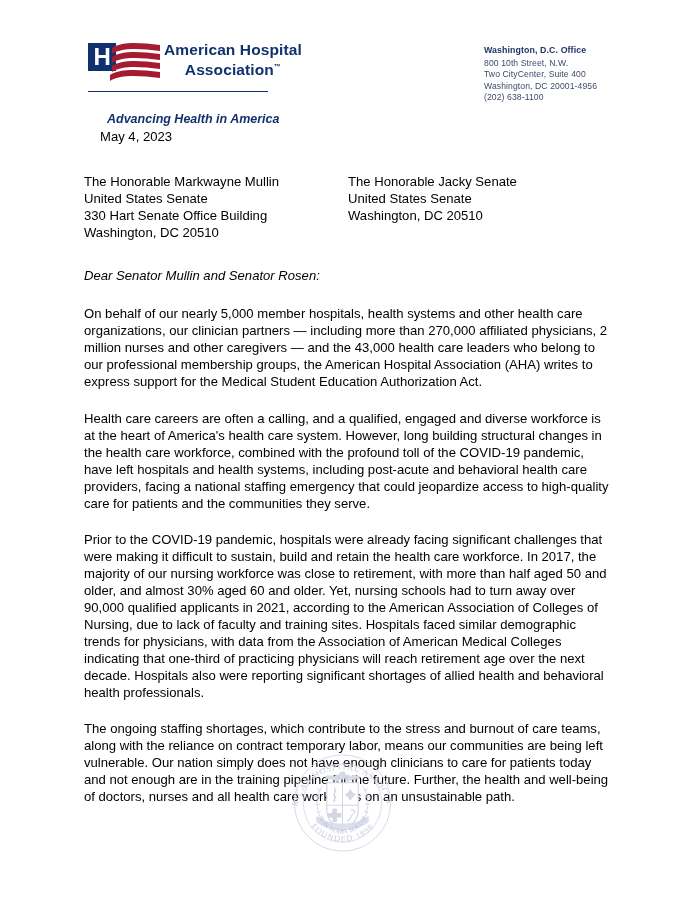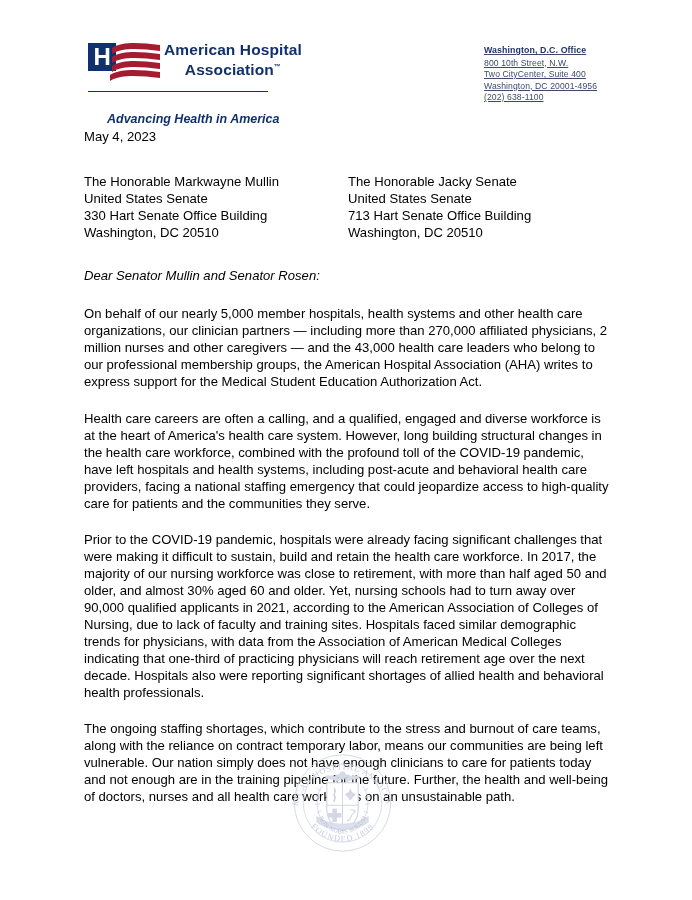--- a/index.html
+++ b/index.html
@@ -117,21 +117,20 @@
   .address-block {
     position: absolute;
     left: 484px;
     top: 45px;
     width: 190px;
     color: #3c4a6b;
     font-family: "Liberation Sans", sans-serif;
     font-size: 8.6px;
     line-height: 11.5px;
     letter-spacing: 0.1px;
-    text-decoration: underline;
   }
   .address-block .addr-title {
     font-weight: bold;
     color: #1f3566;
     font-size: 8.8px;
     padding-bottom: 1px;
   }
   .address-block .addr-line { white-space: nowrap; }
 
   
@@ -139,21 +138,21 @@
     position: absolute;
     left: 84px;
     top: 129px;
     width: 528px;
     font-family: "Liberation Sans", sans-serif;
     font-size: 13.1px;
     line-height: 16.9px;
     color: #000000;
   }
 
-  .date-line { margin: 0 0 28px 0; }
+  .date-line { margin: 0 0 28px 16px; }
 
   .recipients {
     display: flex;
     margin: 12px 0 26px 0;
   }
   .recipient-col {
     width: 264px;
     flex: 0 0 264px;
   }
   .recipient-col .r-line { white-space: nowrap; }
@@ -224,21 +223,20 @@
   <div class="recipients">
     <div class="recipient-col">
       <div class="r-line">The Honorable Markwayne Mullin</div>
       <div class="r-line">United States Senate</div>
       <div class="r-line">330 Hart Senate Office Building</div>
       <div class="r-line">Washington, DC  20510</div>
     </div>
     <div class="recipient-col">
       <div class="r-line">The Honorable Jacky Senate</div>
       <div class="r-line">United States Senate</div>
-      <div class="r-line">713 Hart Senate Office Building</div>
       <div class="r-line">Washington, DC  20510</div>
     </div>
   </div>
 
   <div class="salutation">Dear Senator Mullin and Senator Rosen:</div>
 
   <p class="para">On behalf of our nearly 5,000 member hospitals, health systems and other health care organizations, our clinician partners — including more than 270,000 affiliated physicians, 2 million nurses and other caregivers — and the 43,000 health care leaders who belong to our professional membership groups, the American Hospital Association (AHA) writes to express support for the Medical Student Education Authorization Act.</p>
   <p class="para">Health care careers are often a calling, and a qualified, engaged and diverse workforce is at the heart of America's health care system. However, long building structural changes in the health care workforce, combined with the profound toll of the COVID-19 pandemic, have left hospitals and health systems, including post-acute and behavioral health care providers, facing a national staffing emergency that could jeopardize access to high-quality care for patients and the communities they serve.</p>
   <p class="para">Prior to the COVID-19 pandemic, hospitals were already facing significant challenges that were making it difficult to sustain, build and retain the health care workforce. In 2017, the majority of our nursing workforce was close to retirement, with more than half aged 50 and older, and almost 30% aged 60 and older. Yet, nursing schools had to turn away over 90,000 qualified applicants in 2021, according to the American Association of Colleges of Nursing, due to lack of faculty and training sites. Hospitals faced similar demographic trends for physicians, with data from the Association of American Medical Colleges indicating that one-third of practicing physicians will reach retirement age over the next decade. Hospitals also were reporting significant shortages of allied health and behavioral health professionals.</p>
   <p class="para">The ongoing staffing shortages, which contribute to the stress and burnout of care teams, along with the reliance on contract temporary labor, means our communities are being left vulnerable. Our nation simply does not have enough clinicians to care for patients today and not enough are in the training pipeline for the future. Further, the health and well-being of doctors, nurses and all health care workers is on an unsustainable path.</p>

